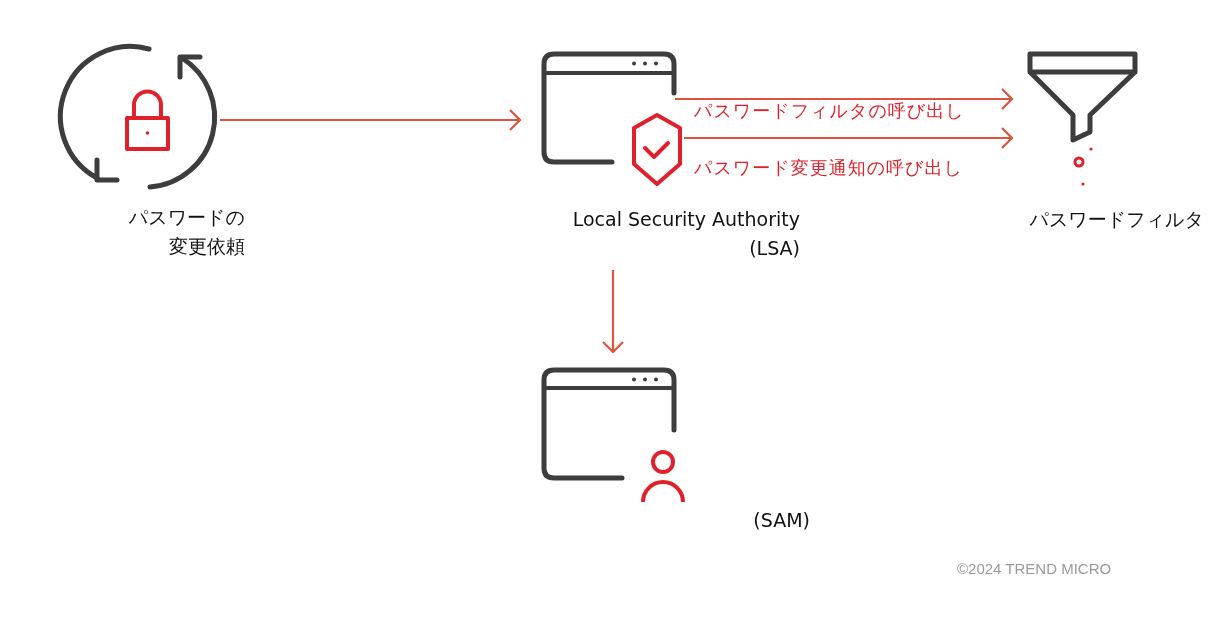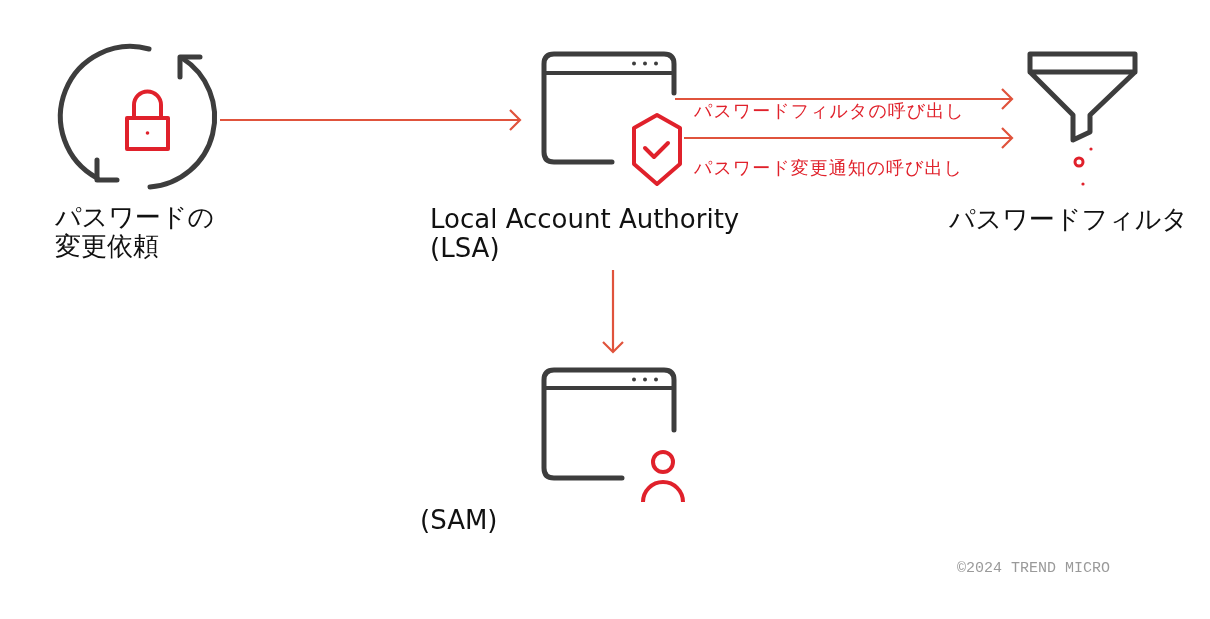--- a/index.html
+++ b/index.html
@@ -1,21 +1,21 @@
 <!DOCTYPE html>
 <html><head>
 <meta charset="utf-8">
 <style>
   html, body { margin: 0; padding: 0; background: #ffffff; }
   body { width: 1210px; height: 619px; position: relative; overflow: hidden;
          font-family: "DejaVu Sans", "Liberation Sans", sans-serif; }
   svg.layer { position: absolute; left: 0; top: 0; }
-  .label { position: absolute; color: #111111; text-align: left; font-size: 26px; line-height: 29px; font-weight: 500; }
+  .label { position: absolute; color: #111111; text-align: right; font-size: 19px; line-height: 29px; font-weight: 500; }
   .flow-label { position: absolute; color: #e0212b; font-size: 18px; line-height: 22px; letter-spacing: 1px; white-space: nowrap; }
-  .copyright { position: absolute; color: #9a9a9a; font-family: Liberation Mono, monospace; font-size: 15px; white-space: nowrap; }
+  .copyright { position: absolute; color: #9a9a9a; font-family: Liberation Sans, sans-serif; font-size: 15px; white-space: nowrap; }
 </style>
 </head>
 <body>
 
 <svg class="layer" width="1210" height="619" viewBox="0 0 1210 619">
 
   <g>
     <g fill="none" stroke="#3d3d3d" stroke-width="5" stroke-linecap="round" stroke-linejoin="round">
       <path d="M149 49 A70 70 0 0 0 97 178"></path>
       <path d="M97 160 L97 180 L117 180"></path>
@@ -83,21 +83,21 @@
     </g>
   </g>
 </svg>
 
 <div class="label" style="left:55px; top:203px; width:190px;">
   <div>パスワードの</div>
   <div>変更依頼</div>
 </div>
 
 <div class="label" style="left:430px; top:205px; width:370px;">
-  <div>Local Account Authority</div>
+  <div>Local Security Authority</div>
   <div>(LSA)</div>
 </div>
 
 <div class="label" style="left:949px; top:205px; width:255px; white-space:nowrap;">
   <div>パスワードフィルタ</div>
 </div>
 
 <div class="label" style="left:420px; top:506px; width:390px;">
   <div>(SAM)</div>
 </div>

